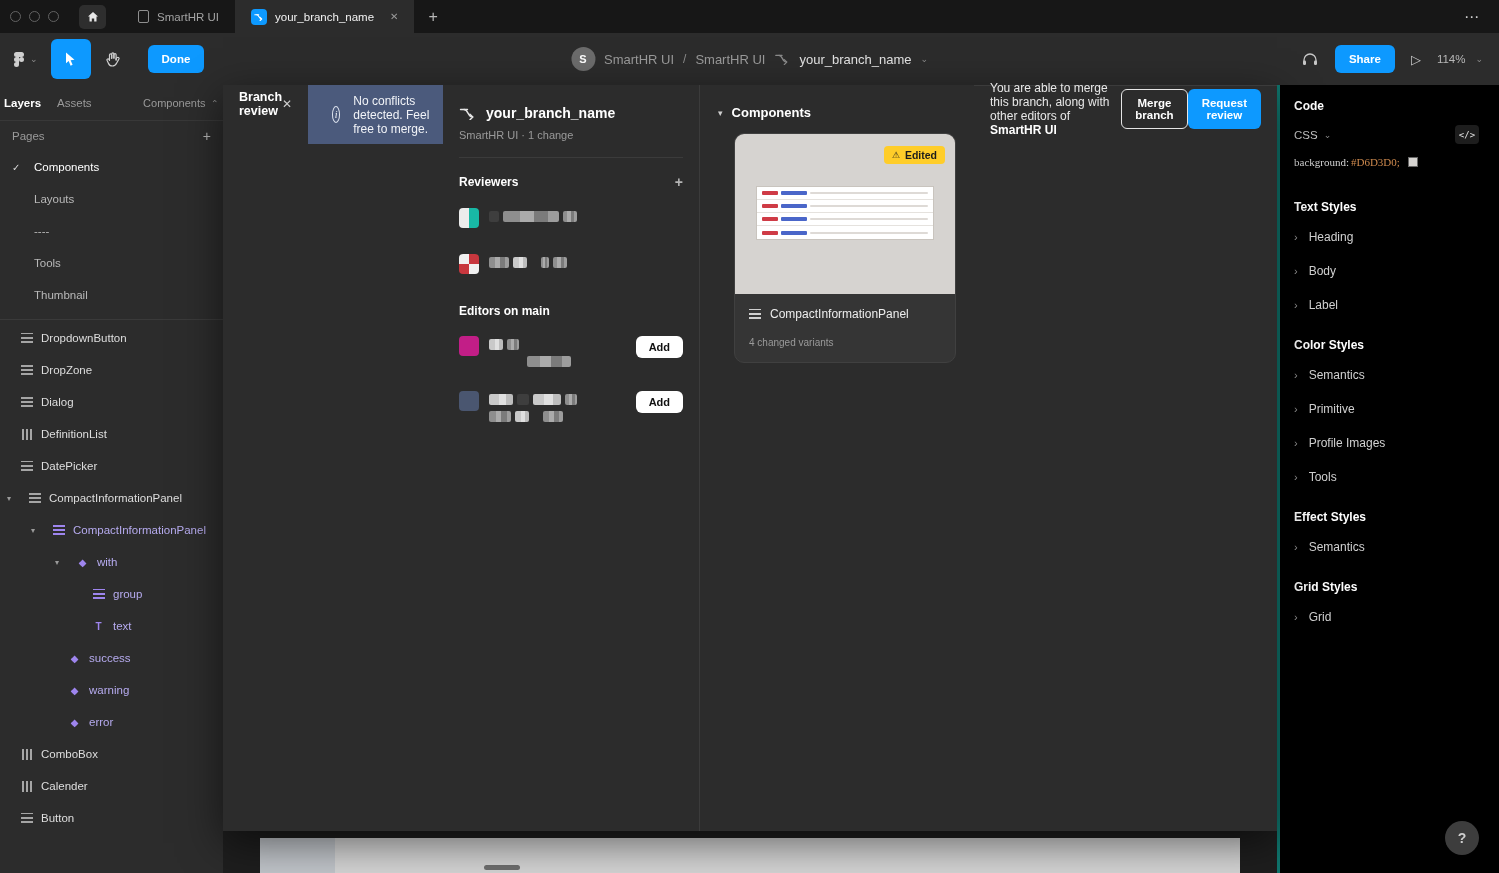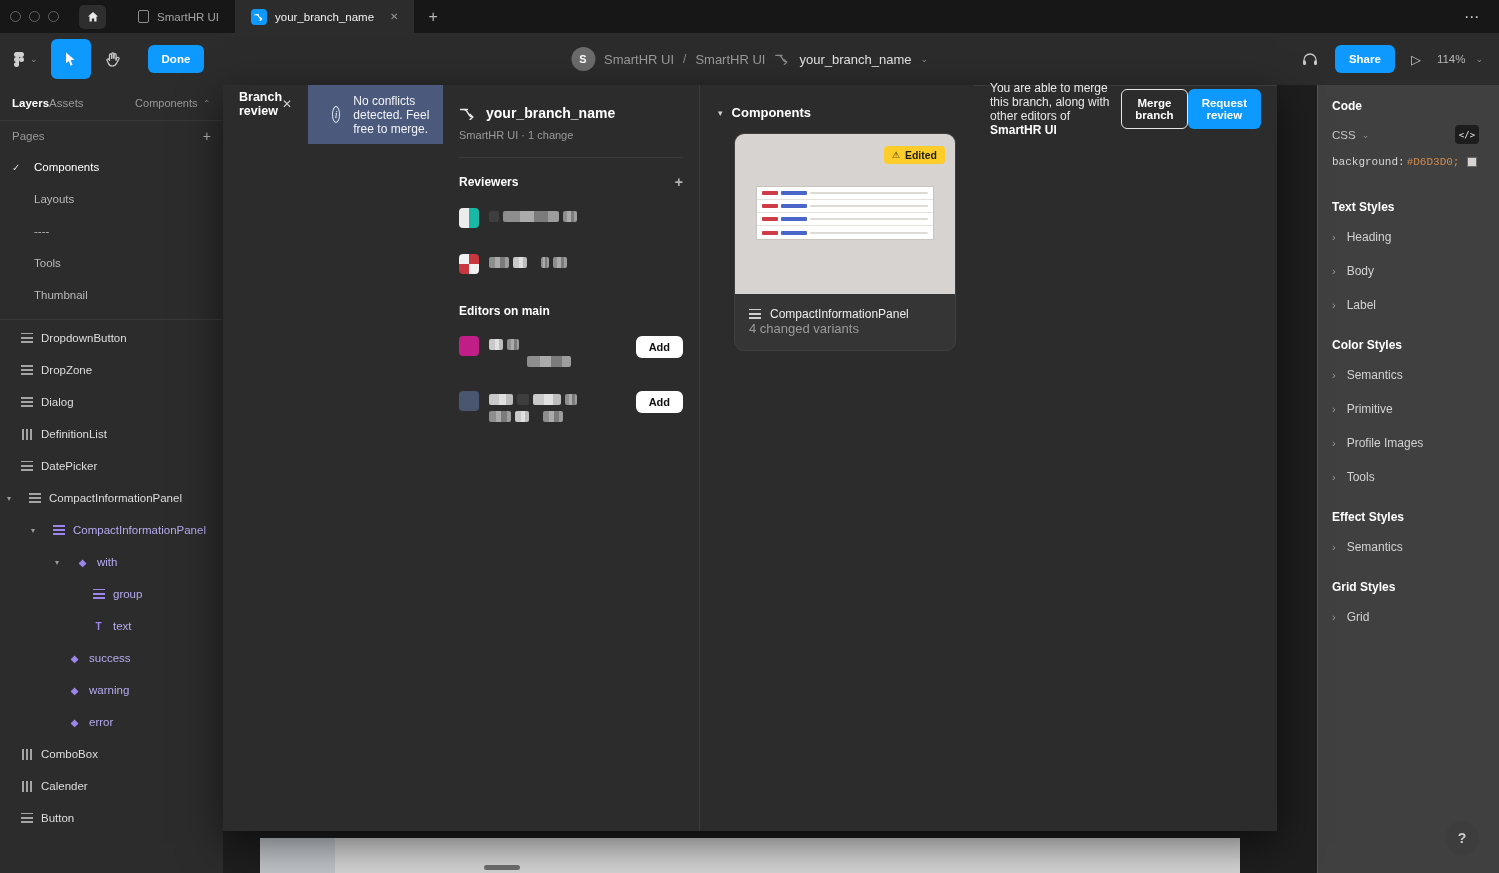--- a/index.html
+++ b/index.html
@@ -31,48 +31,48 @@
   .tb-center{position:absolute;left:50%;top:0;height:52px;transform:translateX(-50%);display:flex;align-items:center;gap:9px;font-size:13px;color:#9a9a9a}
   .avatar{width:24px;height:24px;border-radius:50%;background:#6c6c6c;color:#fff;display:flex;align-items:center;justify-content:center;font-size:11px;font-weight:700}
   .crumb-branch{color:#e3e3e3}
   .chev{color:#8b8b8b;font-size:9px}
   .tb-right{margin-left:auto;display:flex;align-items:center;gap:16px;padding-right:16px}
   .play{color:#c9c9c9;font-size:13px}
   .zoom{display:flex;align-items:center;gap:10px;color:#b7b7b7;font-size:11.5px}
 
   
   .sb-left{position:absolute;top:85px;bottom:0;left:0;width:223px;background:#2c2c2c;z-index:1;font-size:11.5px}
-  .sbl-tabs{height:36px;display:flex;align-items:center;padding:0 12px;border-bottom:1px solid #383838}
+  .sbl-tabs{height:36px;display:flex;align-items:center;padding:0 4px;gap:16px;border-bottom:1px solid #383838}
   .sbl-tabs .t-act{color:#fff;font-weight:600}
   .sbl-tabs .t-in{color:#9a9a9a}
   .page-sel{margin-left:auto;display:flex;align-items:center;gap:6px;color:#9a9a9a;font-size:11px}
   .rot180{display:inline-block;transform:rotate(180deg)}
   .pages-head{height:30px;display:flex;align-items:center;justify-content:space-between;padding:0 12px;color:#9a9a9a}
   .plus{color:#b5b5b5;font-size:14px}
   .prow{height:32px;display:flex;align-items:center;padding:0 12px;color:#b9b9b9}
   .prow .chk{width:22px;color:#d9d9d9;font-size:10px}
   .prow.sel{color:#fff}
   .layers{border-top:1px solid #3a3a3a;margin-top:8px;padding-top:2px}
   .lrow{height:32px;display:flex;align-items:center;gap:8px;color:#dedede}
   .lrow .ico{color:#a5a5a5;display:flex;align-items:center;justify-content:center;width:13px;font-size:10px}
   .lrow .disc{width:8px;margin-left:-13px;margin-right:5px;color:#9a9a9a;font-size:8px}
   .d0{padding-left:20px}.d1{padding-left:44px}.d2{padding-left:68px}.d3{padding-left:92px}
   .lrow.purple{color:#b6abef}.lrow.purple .ico{color:#9e85ee}
   .i-lines{width:12px;height:10px;background:repeating-linear-gradient(to bottom,currentColor 0 1.5px,transparent 1.5px 4.2px)}
   .i-bars{width:10px;height:11px;background:repeating-linear-gradient(to right,currentColor 0 1.5px,transparent 1.5px 4.2px)}
   .i-T{font-weight:700;font-size:11px}
 
   
-  .sb-right{position:absolute;top:85px;bottom:0;right:0;width:182px;background:#404040;z-index:1;border-left:1px solid #0f766e}
+  .sb-right{position:absolute;top:85px;bottom:0;right:0;width:222px;background:#000000;z-index:1;border-left:3px solid #0f766e}
   .rs-title{padding:14px 14px 10px;font-weight:700;font-size:12px;color:#fff}
   .css-row{display:flex;align-items:center;padding:2px 12px 8px 14px;gap:6px;color:#c6c6c6;font-size:11.5px}
   .css-right{margin-left:auto;display:flex;align-items:center;gap:8px}
   .code-btn{min-width:24px;height:19px;border-radius:4px;background:#1d1d1d;color:#e0e0e0;display:flex;align-items:center;justify-content:center;font-size:9px;padding:0 3px;font-family:"DejaVu Sans Mono","Liberation Mono",monospace}
   .list-btn{color:#9a9a9a}
-  .code-block{margin:4px 14px 16px;font-family:Liberation Mono, monospace;font-size:11px;color:#d6d6d6;display:flex;align-items:center;gap:2px}
+  .code-block{margin:4px 14px 16px;font-family:Liberation Serif, serif;font-size:11px;color:#d6d6d6;display:flex;align-items:center;gap:2px}
   .code-val{color:#cf8a4e}
   .swatch{width:10px;height:10px;border:1px solid #666;margin-left:6px;display:inline-block}
   .rs-sec{padding:16px 14px 6px;font-weight:700;font-size:12px;color:#fff}
   .rs-item{height:34px;display:flex;align-items:center;gap:11px;padding-left:14px;color:#d2d2d2}
   .rs-item .ch{color:#9a9a9a;font-size:11px}
   .help-btn{position:absolute;right:20px;bottom:18px;width:34px;height:34px;border-radius:50%;background:#3d3d3d;color:#cfcfcf;display:flex;align-items:center;justify-content:center;font-size:14px;font-weight:700}
 
   
   .canvas-frame{position:absolute;left:260px;bottom:0;width:980px;height:35px;background:#d6d6d6;z-index:0}
   .canvas-frame .sub{position:absolute;left:0;top:0;width:75px;height:35px;background:#c2c6cb}
@@ -115,21 +115,21 @@
   .mini{position:absolute;left:21px;right:21px;top:52px;background:#fff;border:1px solid #c9c4be}
   .mini .mr{height:13px;display:flex;align-items:center;gap:3px;padding:0 5px;border-bottom:1px solid #e5e2de}
   .mini .mr:last-child{border-bottom:none}
   .chip{height:4px;border-radius:1px}
   .chip.r{width:16px;background:#cf3b46}
   .chip.b{width:26px;background:#4a66c9}
   .chip.g{flex:1;height:2px;background:#dedad6}
   .card-info{padding:13px 14px 14px}
   .card-name{display:flex;align-items:center;gap:9px;color:#ededed;font-size:12px}
   .card-name .ico{color:#cfcfcf;display:flex}
-  .card-meta{color:#9a9a9a;font-size:13px;}
+  .card-meta{color:#9a9a9a;font-size:10px;margin-top:16px}
   .m-foot{height:47px;border-top:1px solid #3b3b3b;display:flex;align-items:center;justify-content:space-between;padding:0 16px}
   .foot-txt{color:#e8e8e8;font-size:12px}
   .foot-txt b{color:#fff}
   .foot-btns{display:flex;}
   .btn-ghost{background:transparent;border:1px solid #e6e6e6;color:#fff;border-radius:6px;padding:7px 13px;font-size:11.5px;font-weight:700;font-family:inherit}
 </style>
 </head>
 <body>
 
 <div class="app">

